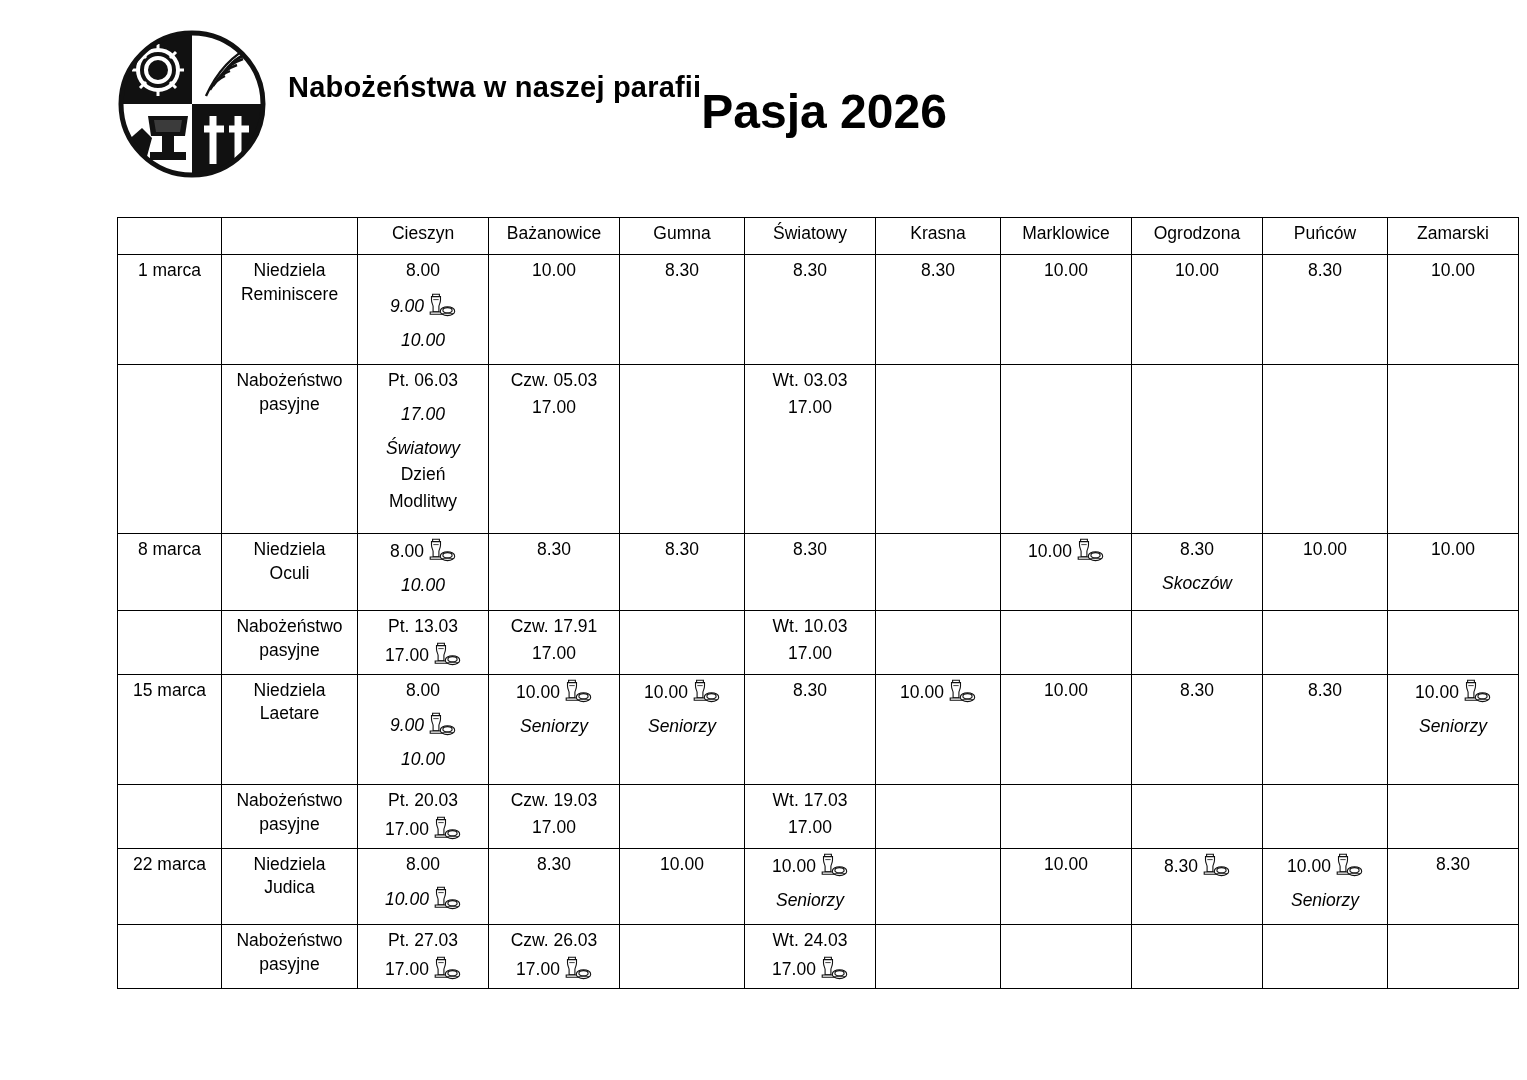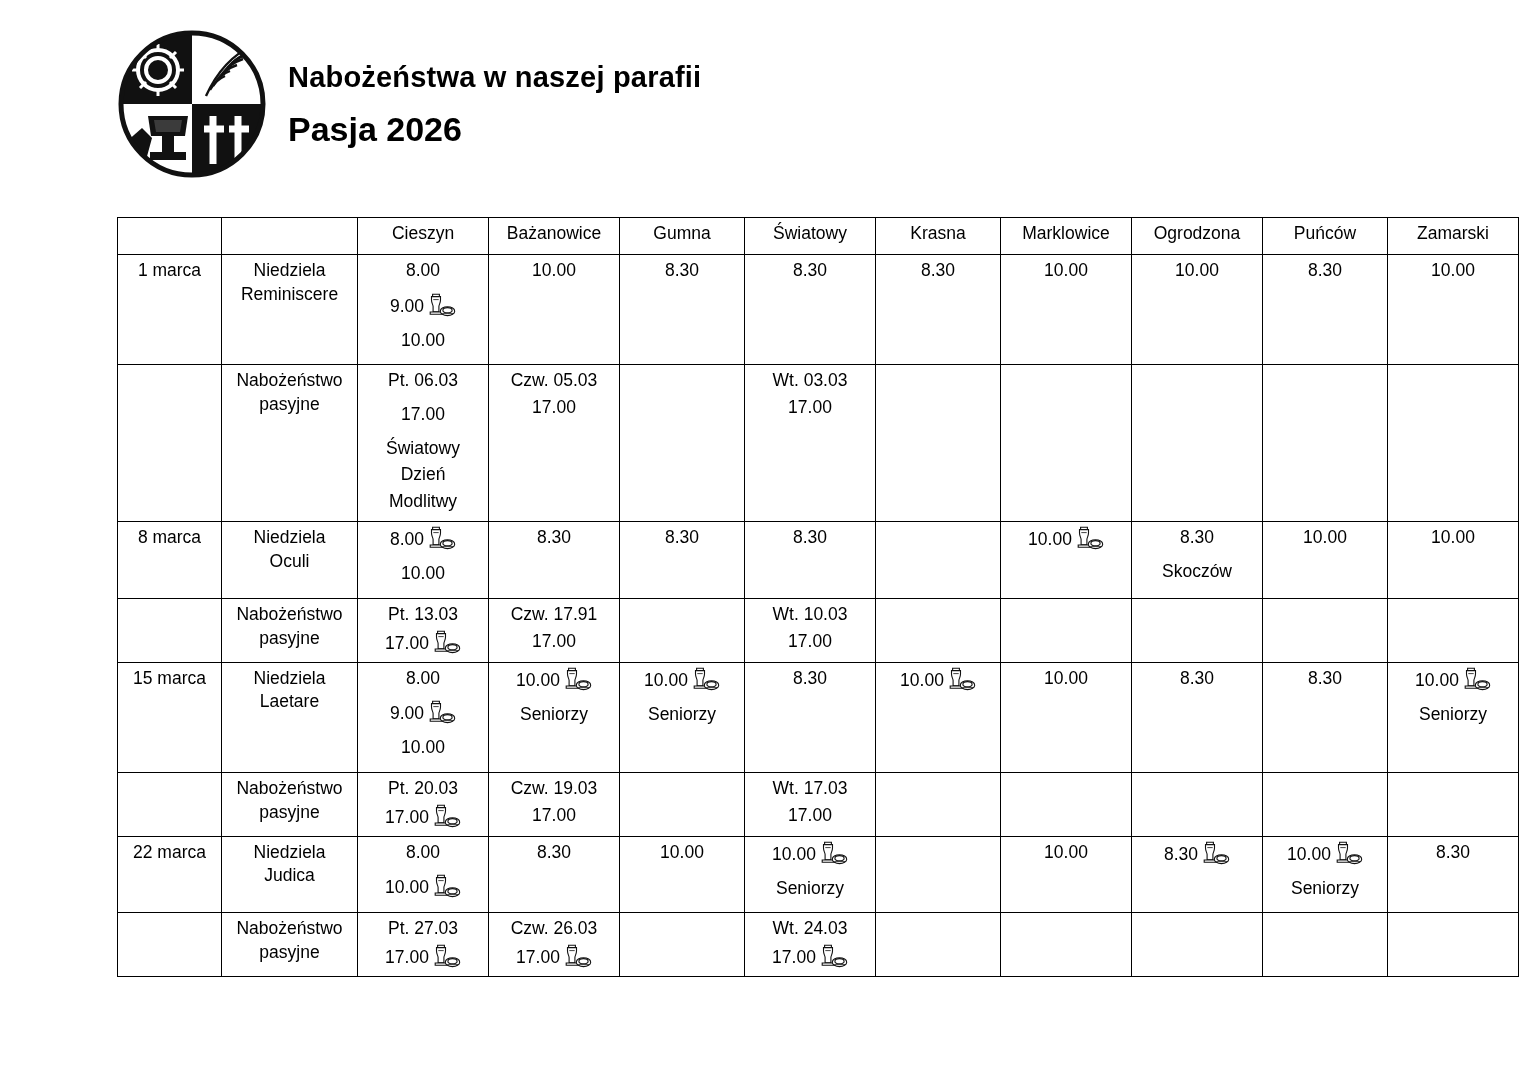--- a/index.html
+++ b/index.html
@@ -26,31 +26,31 @@
   }
   .logo {
     width: 148px;
     height: 148px;
     flex: 0 0 148px;
     position: relative;
   }
   .header-text {
     margin-left: 22px;
     display: flex;
-    flex-direction: column;
+    flex-direction: row;
     justify-content: center;
   }
   .header-line1 {
     font-size: 29px;
     font-weight: bold;
     letter-spacing: 0.2px;
     line-height: 1.2;
   }
   .header-line2 {
-    font-size: 34px;
+    font-size: 48px;
     font-weight: bold;
     margin-top: 16px;
     line-height: 1.1;
   }
 
   
   .table-wrap {
     position: absolute;
     left: 117px;
     top: 217px;
@@ -98,21 +98,21 @@
     vertical-align: top;
     padding-top: 6px;
   }
 
   .line {
     display: block;
     position: relative;
     white-space: nowrap;
   }
   .line + .line { margin-top: 3px; }
-  .line.gap-s { margin-top: 10px; }
+  .line.gap-s { margin-top: 10px; font-style: italic; }
 
   .sub {
     display: block;
     white-space: nowrap;
   }
 
   
   .cup {
     display: inline-block;
     width: 30px;
@@ -273,21 +273,21 @@
           <td class="cell" style="padding-bottom: 12px;">
             <span class="line"><span>10.00</span></span>
           </td>
         </tr>
         <tr>
           <td class="date-cell" style="padding-bottom: 12px;"></td>
           <td class="kind-cell" style="padding-bottom: 12px;">
             <span class="sub">Nabożeństwo</span>
             <span class="sub">pasyjne</span>
           </td>
-          <td class="cell" style="padding-bottom: 8px;">
+          <td class="cell" style="padding-bottom: 20px;">
             <span class="line"><span>Pt. 06.03</span></span>
             <span class="line gap-s"><span>17.00</span></span>
             <span class="line gap-s"><span>Światowy</span></span>
             <span class="line"><span>Dzień</span></span>
             <span class="line"><span>Modlitwy</span></span>
           </td>
           <td class="cell" style="padding-bottom: 12px;">
             <span class="line"><span>Czw. 05.03</span></span>
             <span class="line"><span>17.00</span></span>
           </td>

